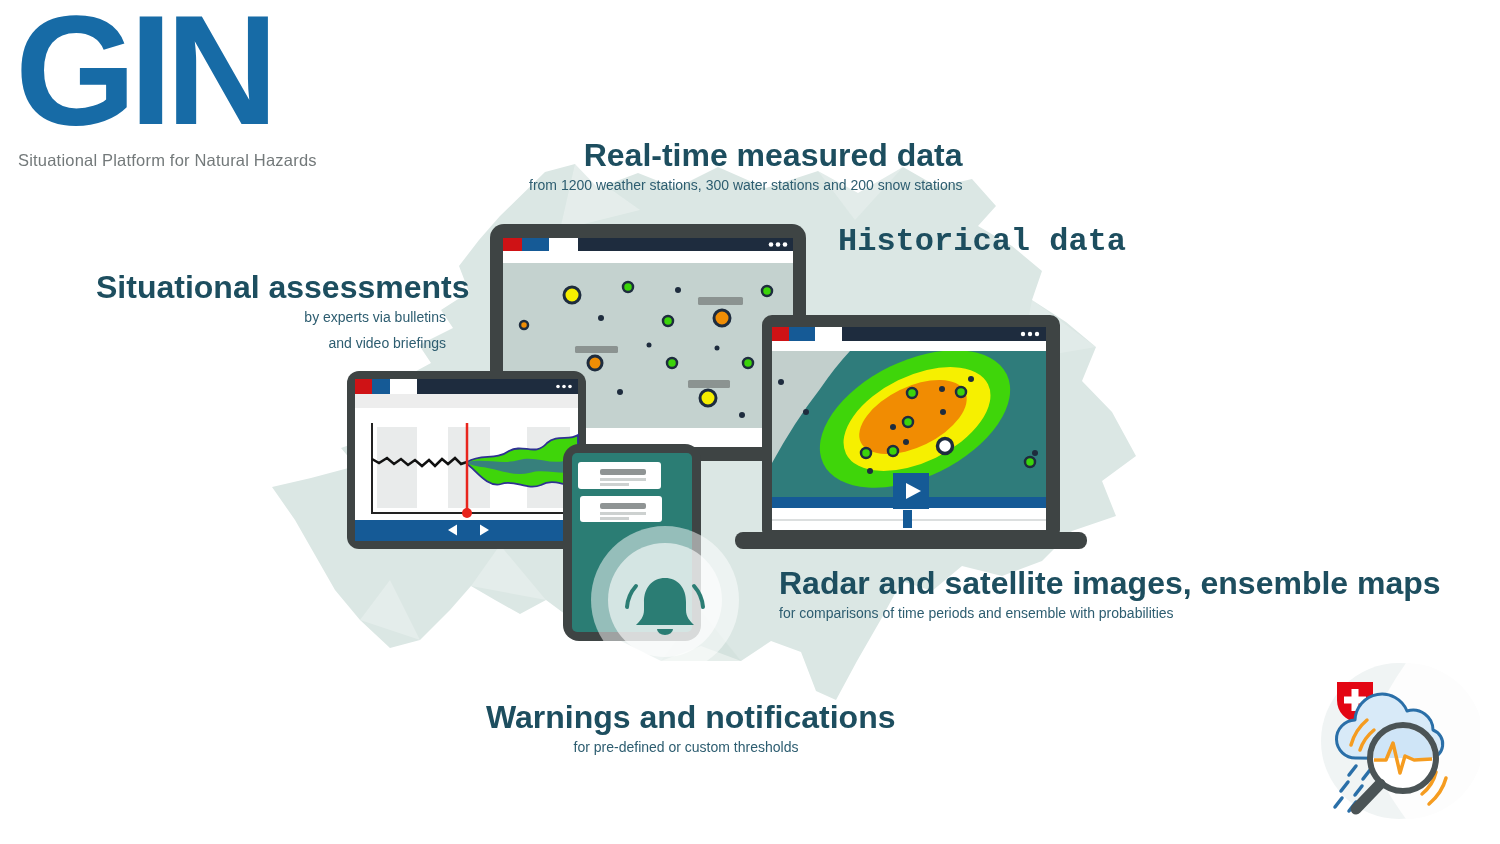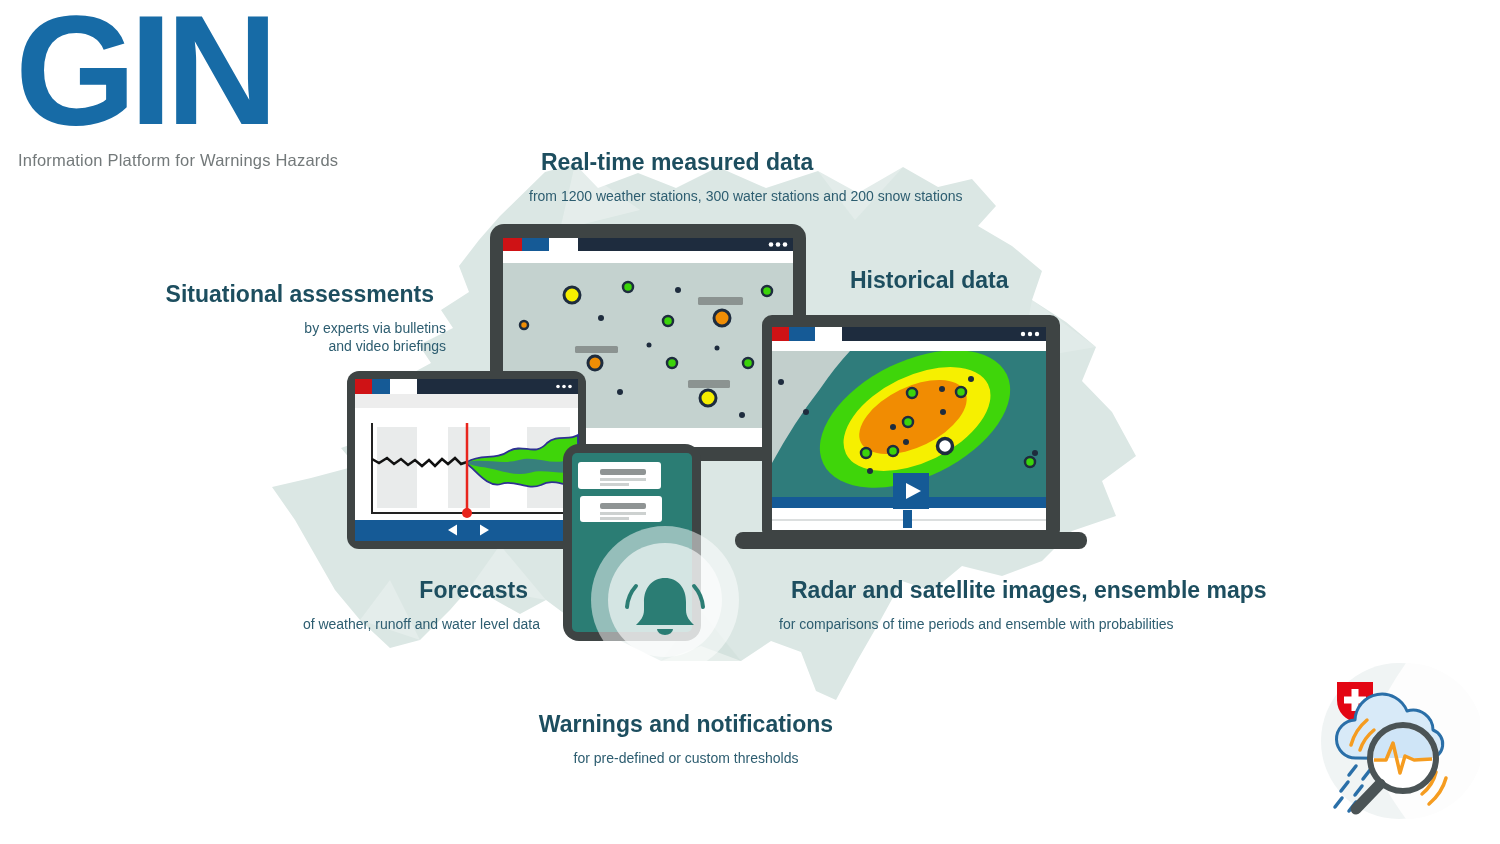--- a/index.html
+++ b/index.html
@@ -3,24 +3,24 @@
 <meta charset="utf-8">
 <style>
   html,body{margin:0;padding:0;background:#fff;}
   body{font-family:"Liberation Sans",sans-serif;}
   #canvas{position:relative;width:1500px;height:844px;overflow:hidden;background:#fff;}
   .bg{position:absolute;left:0;top:0;z-index:0;}
   .brand{position:absolute;left:15px;top:5px;z-index:30;}
   .gin{font-size:156px;font-weight:bold;color:var(--gin_blue,#176ba6);line-height:130px;letter-spacing:-7px;}
   .tagline{position:absolute;left:3px;top:146px;font-size:16.5px;color:var(--tagline_gray,#73797a);letter-spacing:.2px;white-space:nowrap;}
   .feature{position:absolute;z-index:30;}
-  .ft{font-size:23px;font-weight:bold;color:var(--heading_teal,#1d4e5f);margin:12px;line-height:1.12;white-space:nowrap;}
+  .ft{font-size:32px;font-weight:bold;color:var(--heading_teal,#1d4e5f);margin:0;line-height:1.12;white-space:nowrap;text-align:right;}
   .fs{font-size:14px;color:var(--subtitle_teal,#2d5d70);margin:3px 0 0;line-height:1.28;white-space:nowrap;}
   .f-realtime{left:529px;top:138px;}
-  .f-historical{left:838px;top:256px;}
+  .f-historical{left:838px;top:224px;font-family:Liberation Mono, monospace;}
   .f-situational{left:96px;top:270px;width:350px;text-align:right;}
   .f-forecasts{left:190px;top:566px;width:350px;text-align:right;}
   .f-radar{left:779px;top:566px;}
   .f-warnings{left:486px;top:700px;width:400px;text-align:center;}
   .device{position:absolute;}
   .d-realtime{left:490px;top:224px;width:316px;height:237px;z-index:10;}
   .d-laptop{left:735px;top:313px;width:352px;height:242px;z-index:11;}
   .d-chart{left:347px;top:371px;width:239px;height:178px;z-index:12;}
   .d-phone{left:563px;top:444px;width:138px;height:197px;z-index:13;}
   .d-bell{left:588px;top:524px;width:154px;height:152px;z-index:14;}
@@ -39,42 +39,38 @@
       <path fill="rgba(255,255,255,0.22)" d="M818,171 L903,167 L855,220 Z"></path>
       <path fill="rgba(255,255,255,0.18)" d="M1032,300 L1096,347 L1020,360 Z"></path>
       <path fill="rgba(255,255,255,0.25)" d="M471,586 L546,600 L500,545 Z"></path>
       <path fill="rgba(205,222,216,0.5)" d="M661,661 L741,661 L700,610 Z"></path>
       <path fill="rgba(255,255,255,0.25)" d="M360,620 L420,640 L390,580 Z"></path>
     </g>
   </svg>
 
   <header class="brand">
     <div class="gin">GIN</div>
-    <div class="tagline">Information Platform for Warnings Hazards</div>
+    <div class="tagline">Situational Platform for Natural Hazards</div>
   </header>
 
   <section class="feature f-realtime">
     <h2 class="ft">Real-time measured data</h2>
     <p class="fs">from 1200 weather stations, 300 water stations and 200 snow stations</p>
   </section>
 
   <section class="feature f-historical">
     <h2 class="ft">Historical data</h2>
   </section>
 
   <section class="feature f-situational">
     <h2 class="ft">Situational assessments</h2>
     <p class="fs">by experts via bulletins</p>
-    <p class="fs" style="margin-top:0;">and video briefings</p>
-  </section>
-
-  <section class="feature f-forecasts">
-    <h2 class="ft">Forecasts</h2>
-    <p class="fs">of weather, runoff and water level data</p>
-  </section>
+    <p class="fs" style="margin-top:8px;">and video briefings</p>
+  </section>
+
 
   <section class="feature f-radar">
     <h2 class="ft">Radar and satellite images, ensemble maps</h2>
     <p class="fs">for comparisons of time periods and ensemble with probabilities</p>
   </section>
 
   <section class="feature f-warnings">
     <h2 class="ft">Warnings and notifications</h2>
     <p class="fs">for pre-defined or custom thresholds</p>
   </section>

